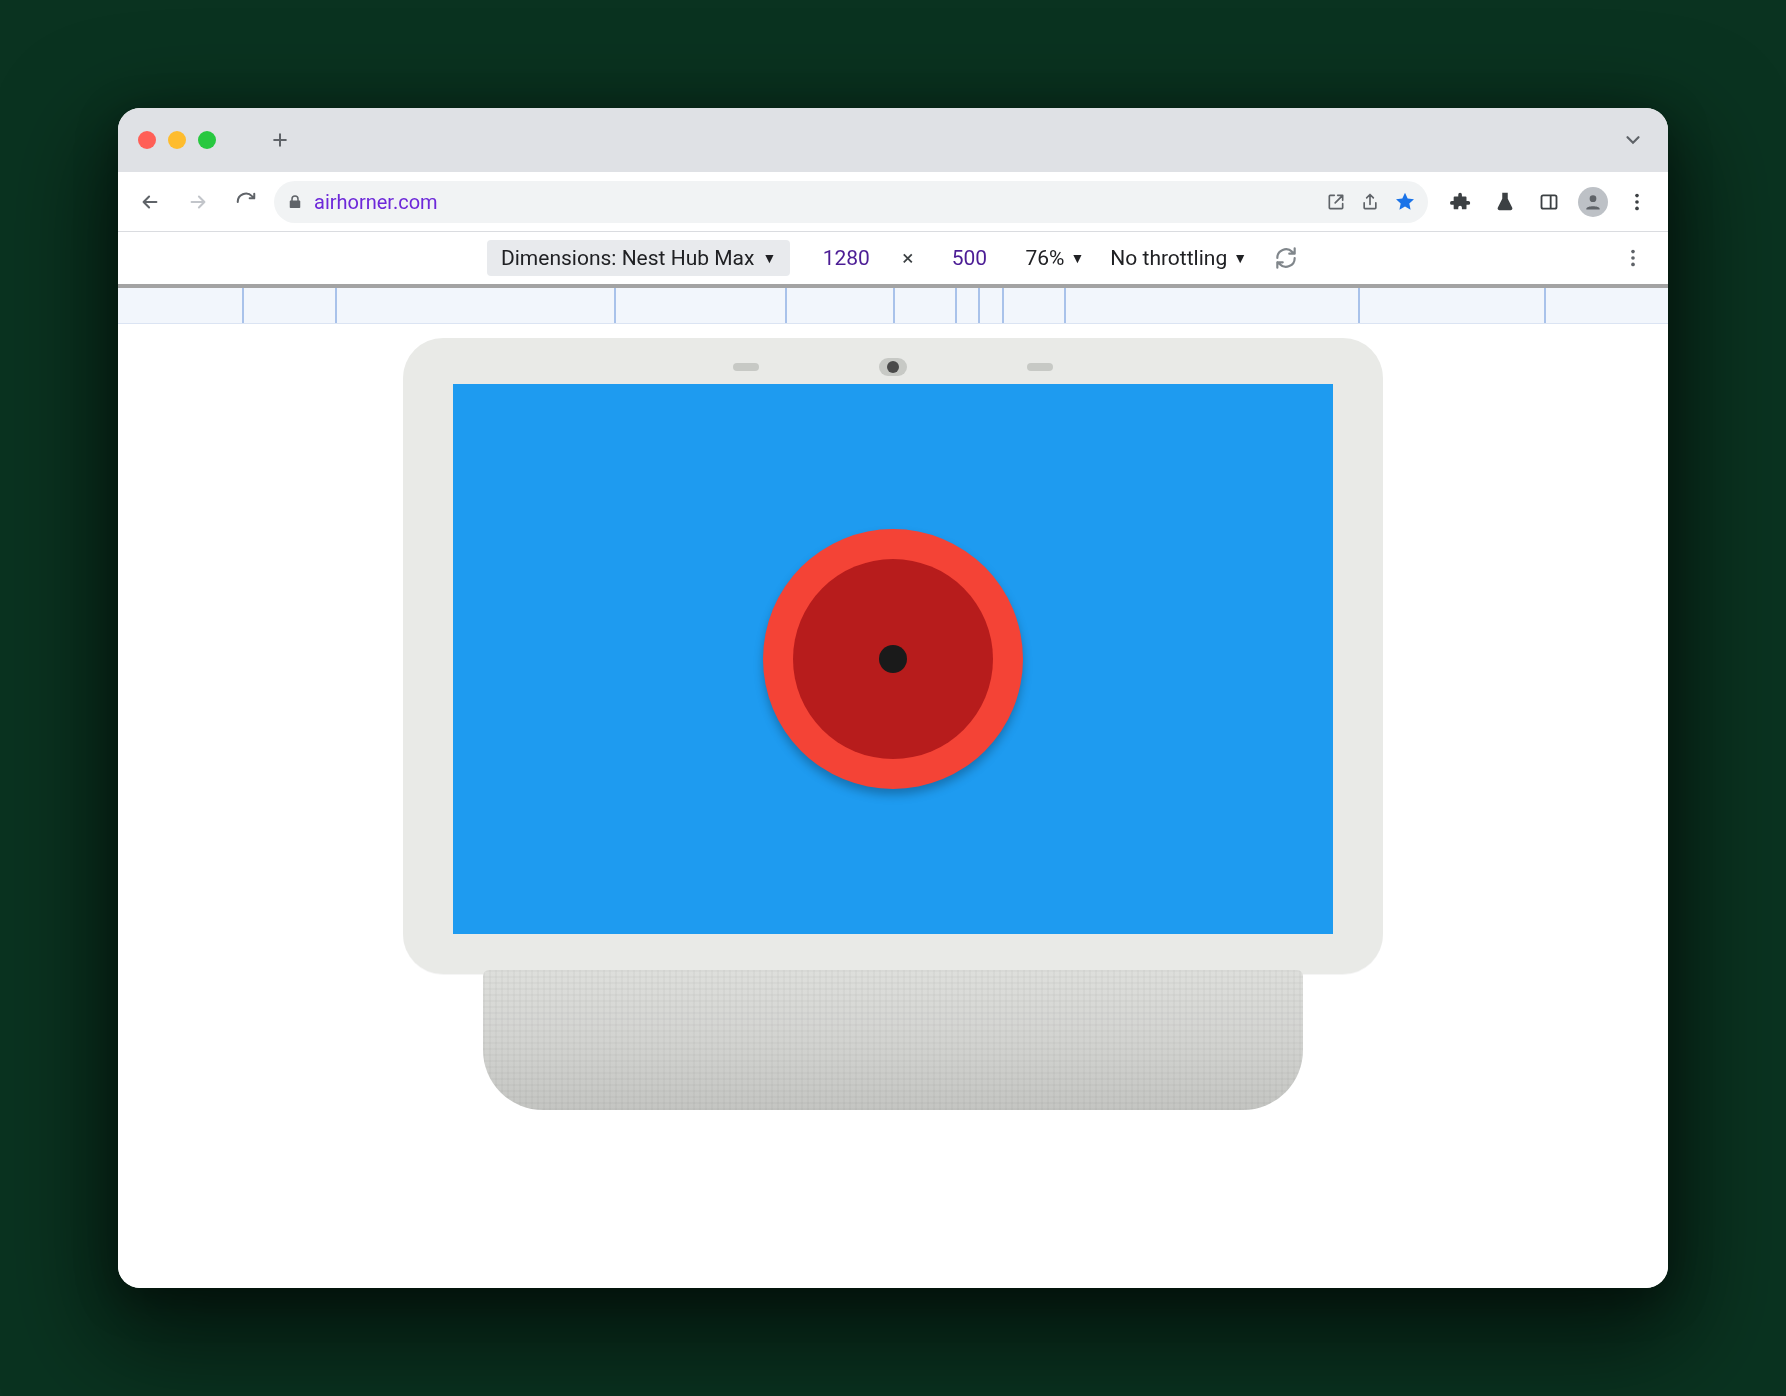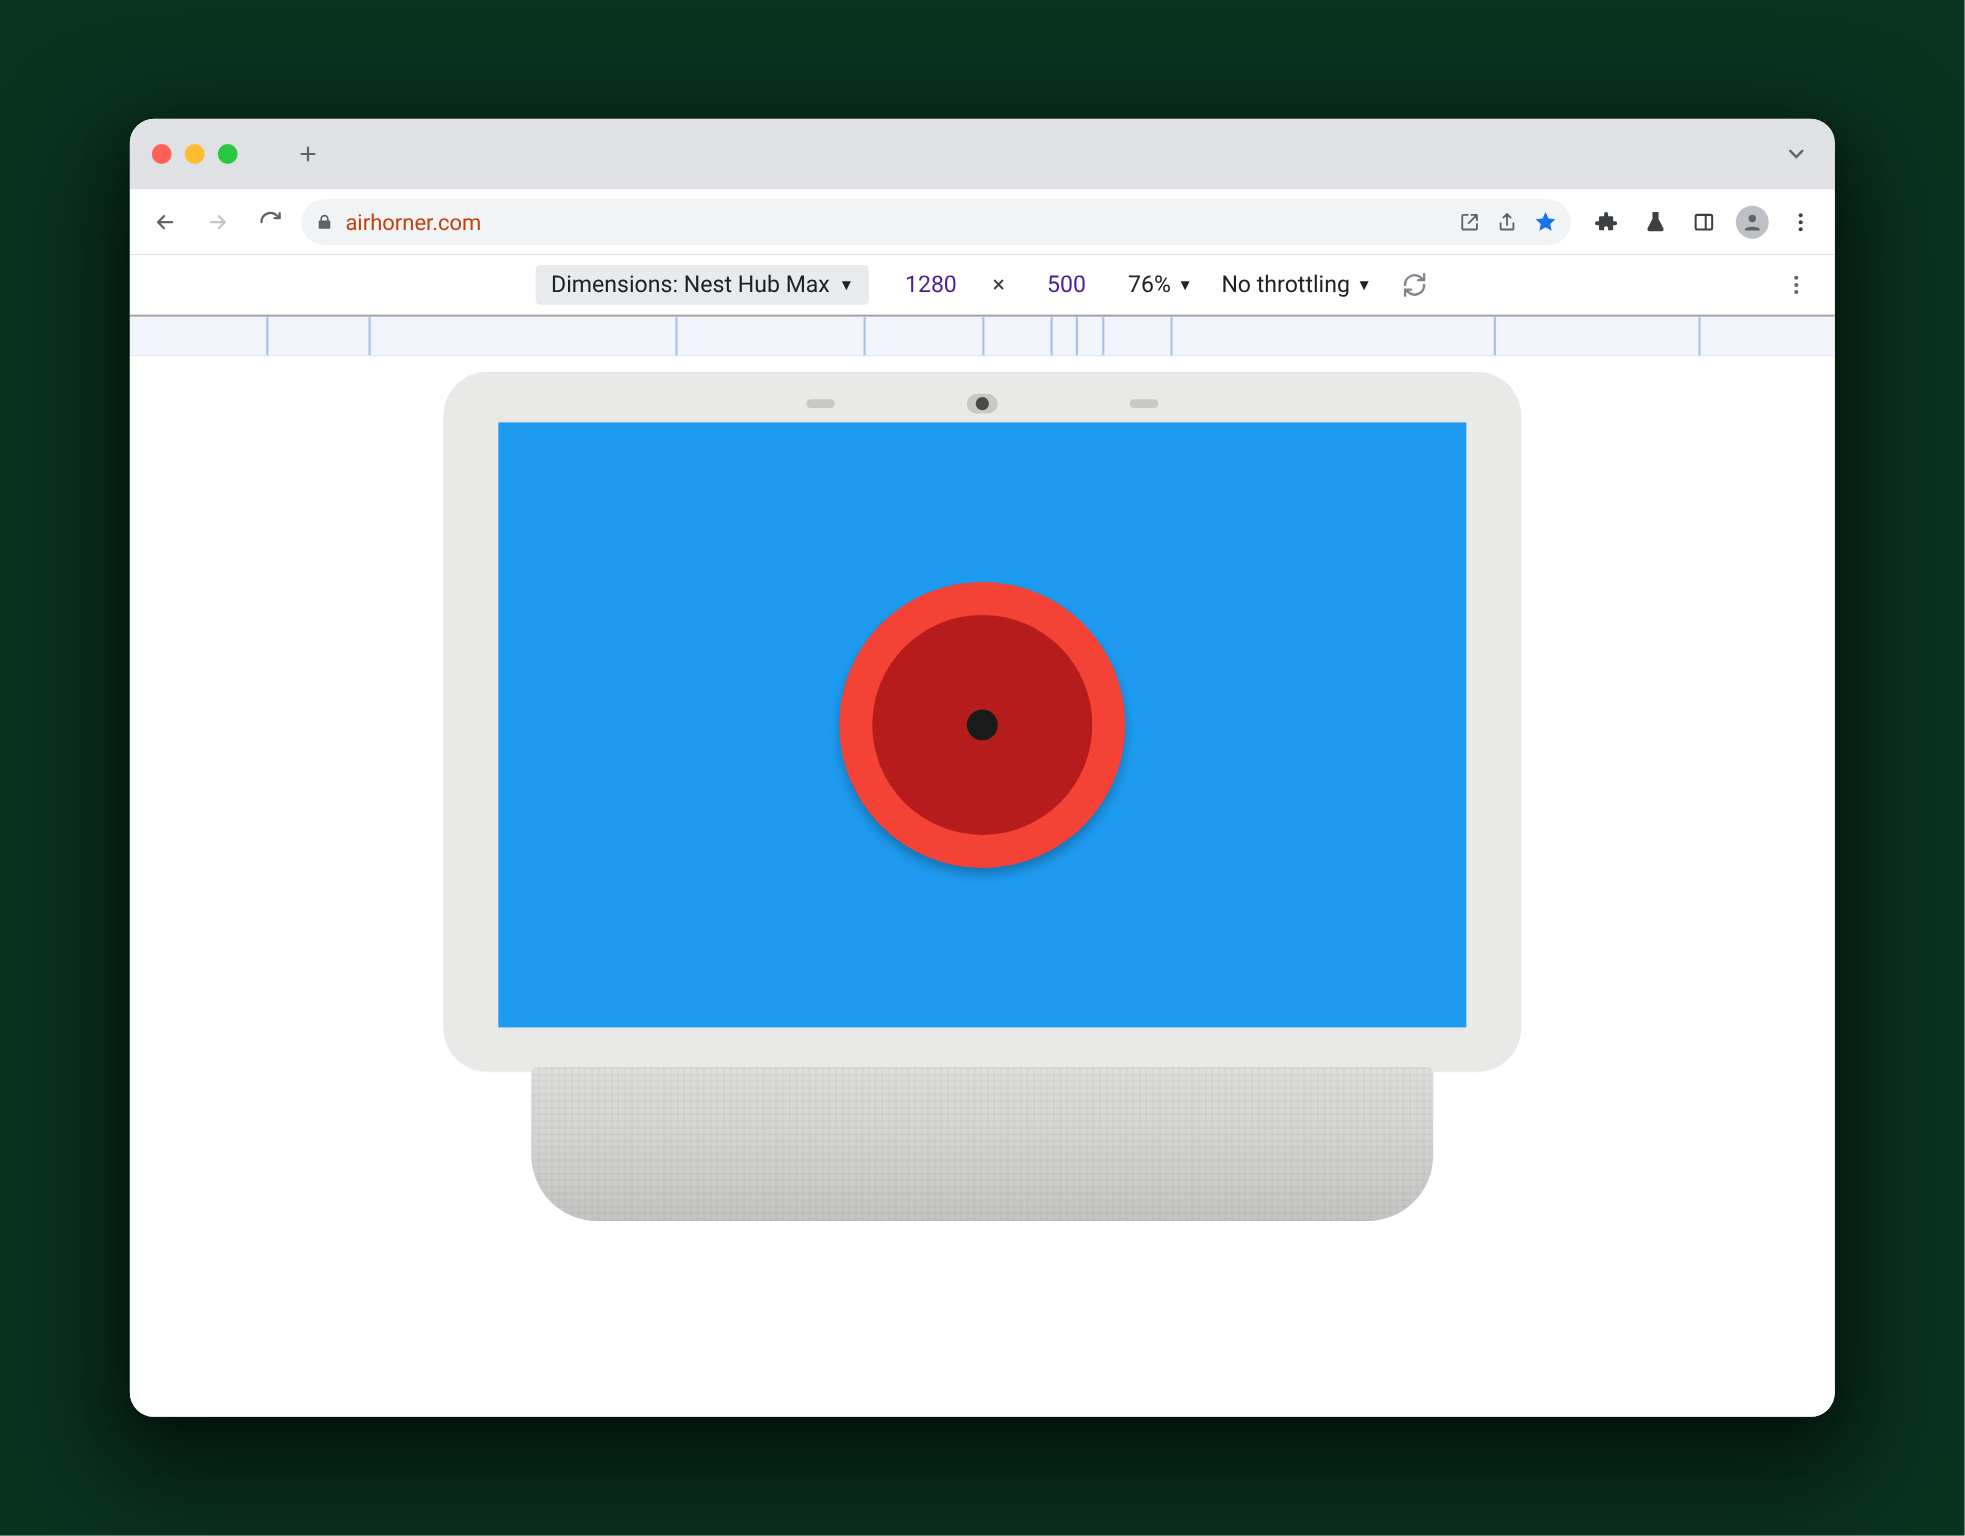--- a/index.html
+++ b/index.html
@@ -95,40 +95,40 @@
     flex:1;
     height:42px;
     background:#f1f3f4;
     border-radius:21px;
     display:flex;
     align-items:center;
     padding:0 12px;
     gap:10px;
   }
   .omnibox .lock{ color:#5f6368; }
-  .omnibox .url{ font-size:20px; color:#c2410c; flex:1;}
+  .omnibox .url{ font-size:20px; color:#6d28d9; flex:1;}
   .omnibox .trail{ display:flex; gap:14px; align-items:center;}
   .omnibox .trail .ico{ color:#5f6368; cursor:pointer;}
   .omnibox .trail .star{ color:#1a73e8; }
 
   .toolbar-trail{ display:flex; align-items:center; gap:6px; margin-left:6px;}
   .toolbar-trail .ico{
     width:38px;height:38px;display:flex;align-items:center;justify-content:center;
     color:#3c4043;border-radius:50%;cursor:pointer;
   }
   .avatar{
      width:30px;height:30px;border-radius:50%;
      background:#bdc1c6;display:flex;align-items:center;justify-content:center;
   }
 
   
   .device-toolbar{
     height:56px;
     background:#ffffff;
-    border-bottom:2px solid #a3a3a3;
+    border-bottom:4px solid #a3a3a3;
     display:flex;
     align-items:center;
     justify-content:center;
     gap:26px;
     color:#202124;
     font-size:21px;
     position:relative;
   }
   .device-select{
     background:#e8eaed;

